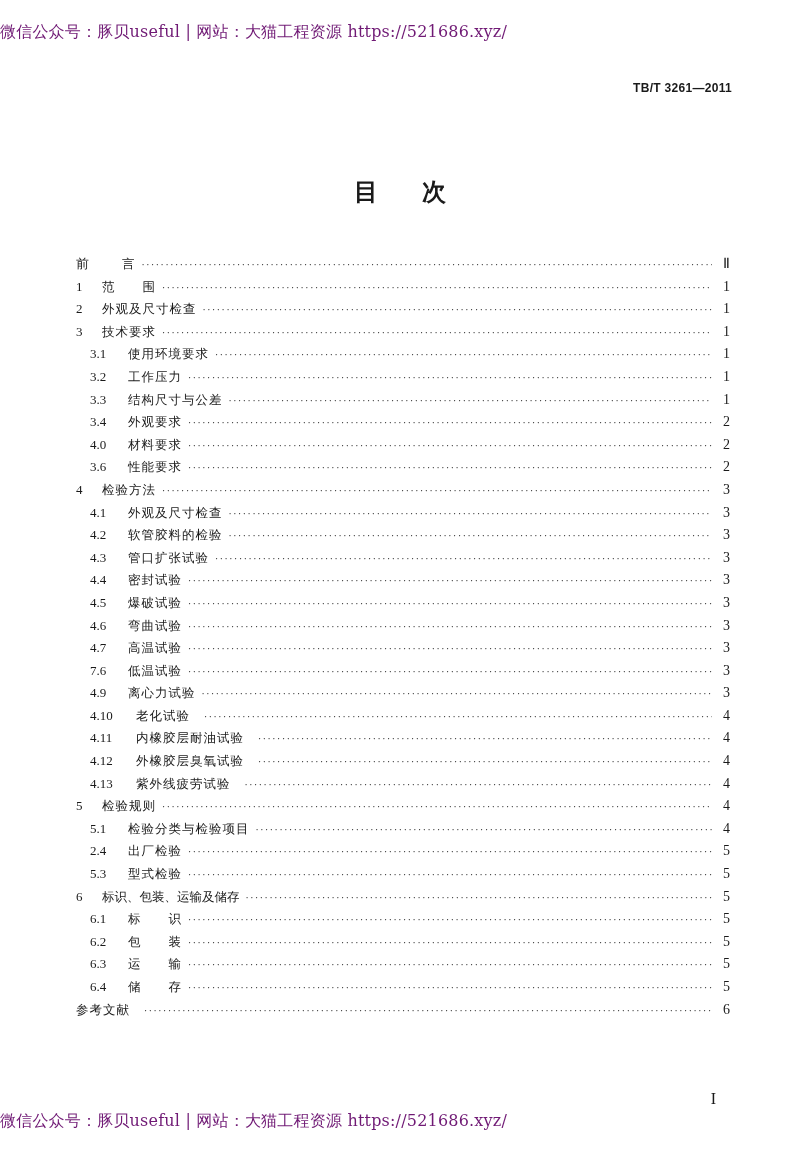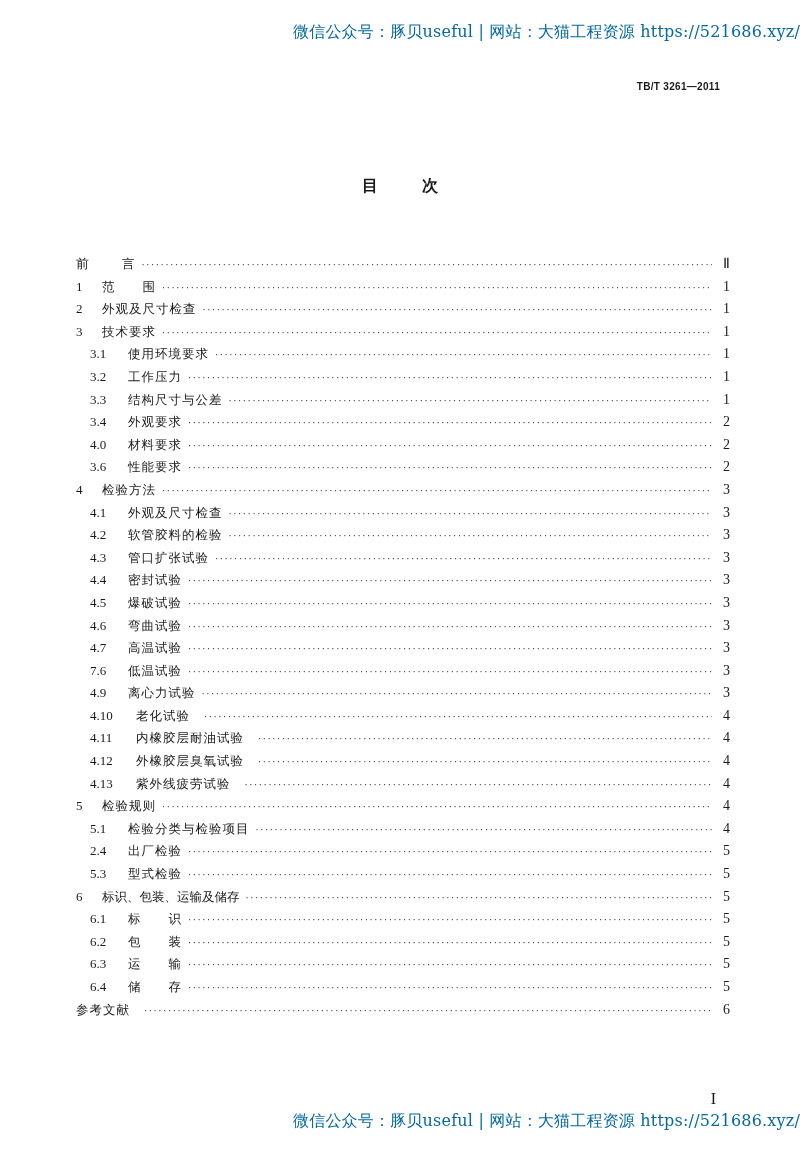--- a/index.html
+++ b/index.html
@@ -1,21 +1,21 @@
 <!DOCTYPE html>
 <html><head>
   <meta charset="utf-8">
   <style>
     html, body { margin: 0; padding: 0; background: #ffffff; }
     body { width: 800px; height: 1168px; position: relative; overflow: hidden; font-family: "DejaVu Serif", "Liberation Serif", serif; color: #1a1a1a; }
-    .watermark { position: absolute; left: 0; width: 800px; text-align: right; color: #0369a1; font-size: 16px; font-family: "DejaVu Serif", serif; letter-spacing: 0.2px; }
+    .watermark { position: absolute; left: 0; width: 800px; text-align: left; color: #701a75; font-size: 16px; font-family: "DejaVu Serif", serif; letter-spacing: 0.2px; }
     .watermark.top { top: 22px; }
     .watermark.bottom { top: 1111px; }
-    .doc-code { position: absolute; right: 80px; top: 81px; font-family: "Liberation Sans", sans-serif; font-weight: bold; font-size: 10px; letter-spacing: 0.3px; }
-    .toc-title { position: absolute; top: 176px; left: 0; width: 800px; text-align: center; font-family: "DejaVu Sans", sans-serif; font-weight: bold; font-size: 16px; }
+    .doc-code { position: absolute; right: 68px; top: 81px; font-family: "Liberation Sans", sans-serif; font-weight: bold; font-size: 12px; letter-spacing: 0.3px; }
+    .toc-title { position: absolute; top: 176px; left: 0; width: 800px; text-align: center; font-family: "DejaVu Sans", sans-serif; font-weight: bold; font-size: 24px; }
     .toc-title span { display: inline-block; margin: 0 22px; }
     .toc { position: absolute; left: 76px; top: 253px; width: 654px; }
     .row { display: flex; align-items: baseline; height: 22.6px; font-size: 13px; line-height: 22.6px; white-space: nowrap; }
     .row.lvl2 { padding-left: 14px; justify-content: flex-end; }
     .num { display: inline-block; font-family: "Liberation Serif", serif; }
     .row.lvl1 .num { width: 26px; }
     .row.lvl2 .num { width: 38px; }
     .row.lvl2.wide .num { width: 46px; }
     .lbl { letter-spacing: 1px; font-family: "DejaVu Sans", sans-serif; font-size: 12.5px; }
     .dots { flex: 1; overflow: hidden; margin: 0 4px 0 6px; color: #333; font-size: 10px; letter-spacing: 1.6px; }

